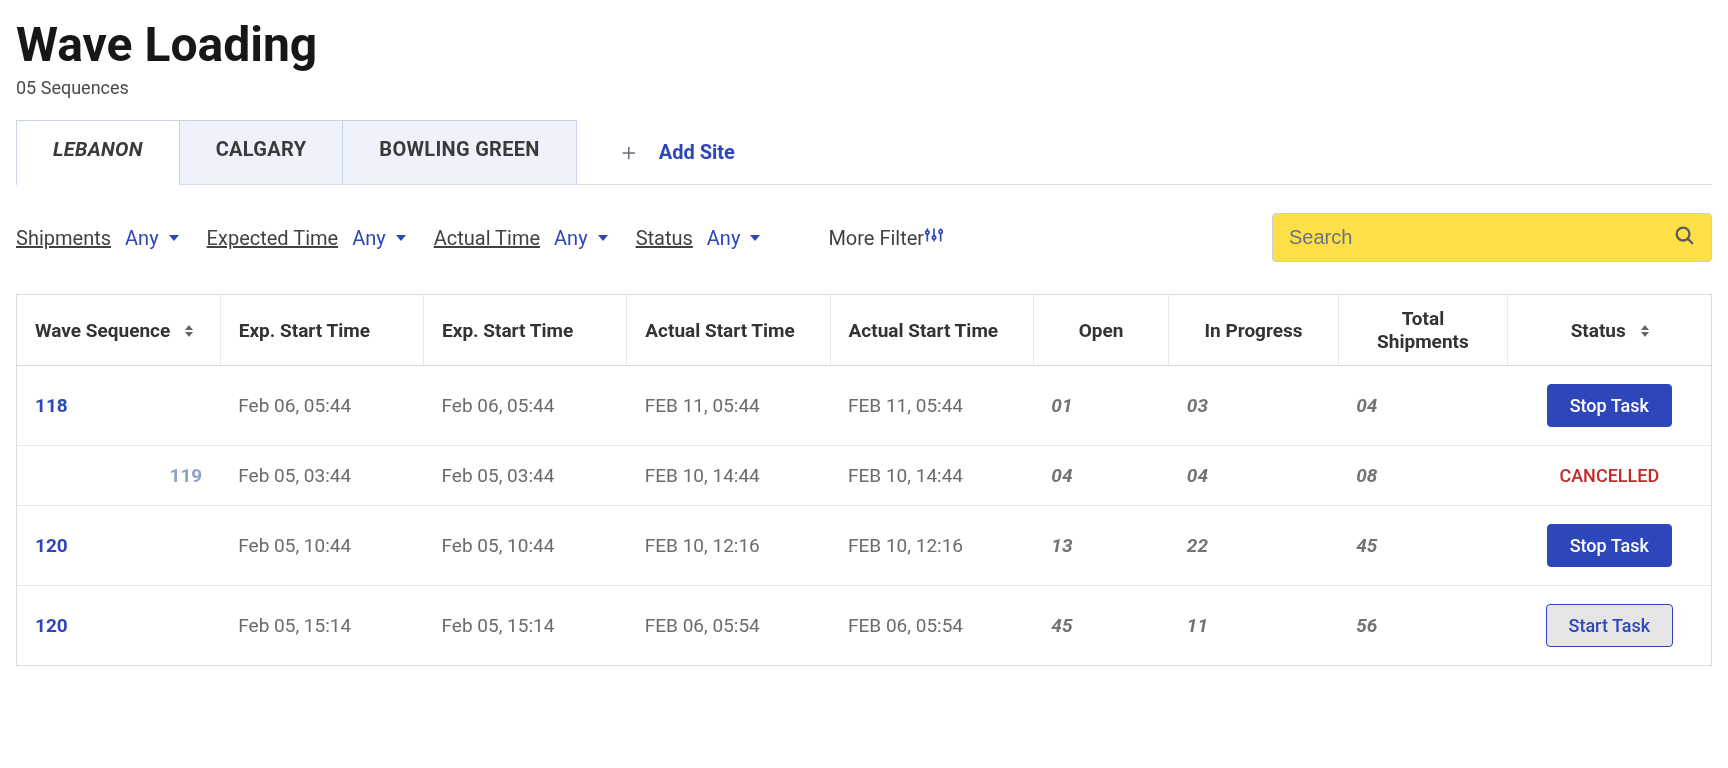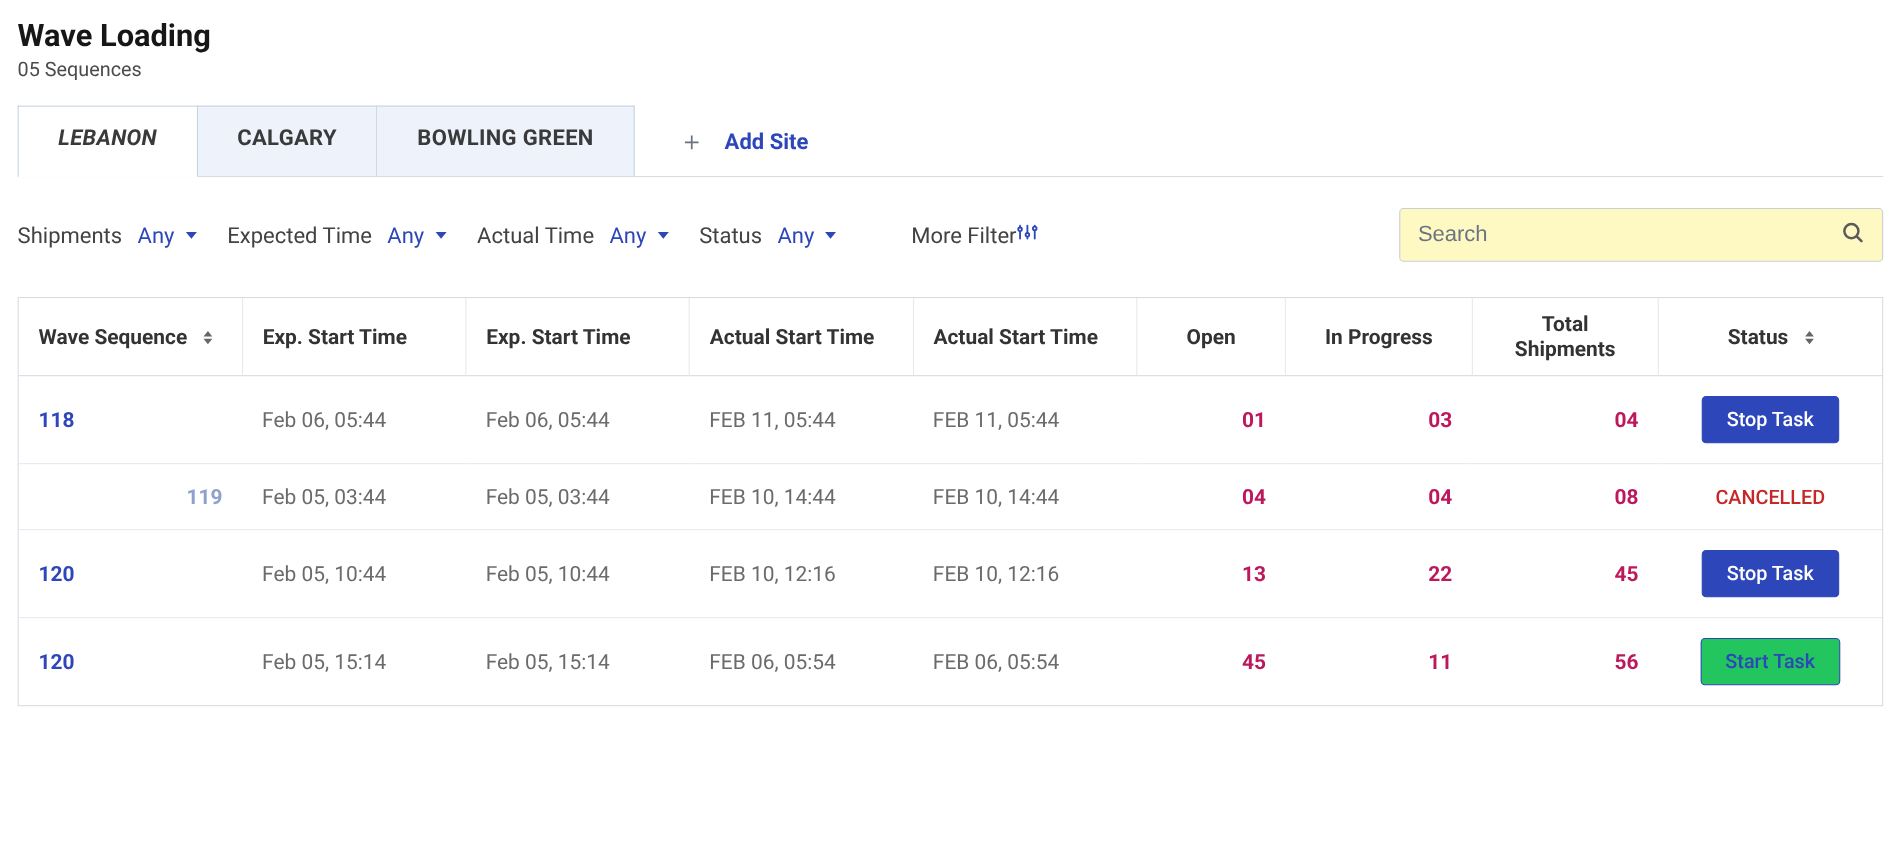--- a/index.html
+++ b/index.html
@@ -4,21 +4,21 @@
 <style>
   * { box-sizing: border-box; margin: 0; padding: 0; }
   body {
     font-family: -apple-system, BlinkMacSystemFont, "Segoe UI", Roboto, "Helvetica Neue", Arial, sans-serif;
     background: #fff;
     color: #1f2937;
     padding: 16px;
     width: 1728px;
   }
   .page-title {
-    font-size: 28px;
+    font-size: 48px;
     font-weight: 700;
     color: #171717;
   }
   .page-subtitle {
     font-size: 18px;
     color: #4b4b4b;
     margin-top: 4px;
   }
   .tabs-row {
     display: flex;
@@ -74,21 +74,21 @@
     gap: 28px;
     margin-top: 28px;
     flex-wrap: nowrap;
   }
   .filter-group {
     display: flex;
     align-items: center;
     gap: 14px;
     font-size: 20px;
   }
-  .filter-label { color: #424242; }
+  .filter-label { color: #424242; text-decoration: underline; }
   .filter-value {
     color: #2d46b9;
     display: flex;
     align-items: center;
     gap: 10px;
     cursor: pointer;
   }
   .caret {
     width: 0; height: 0;
     border-left: 5px solid transparent;
@@ -101,21 +101,21 @@
     font-size: 20px;
     color: #424242;
     cursor: pointer;
     margin-left: 40px;
   }
   .sliders-icon { color: #2d46b9; }
   .search-container {
     margin-left: auto;
     display: flex;
     align-items: center;
-    background: #fef9c3;
+    background: #fde047;
     border: 1px solid #c9cfd8;
     border-radius: 4px;
     padding: 10px 16px;
     width: 440px;
   }
   .search-input {
     flex: 1;
     border: none;
     background: transparent;
     outline: none;
@@ -148,35 +148,35 @@
   thead th + th { border-left: 1px solid #e7e9ee; }
   tbody td {
     padding: 18px 18px;
     font-size: 19px;
     border-bottom: 1px solid #e7e9ee;
     vertical-align: middle;
   }
   tbody tr:last-child td { border-bottom: none; }
   .col-seq { color: #2d46b9; font-weight: 700; cursor: pointer; }
   .muted-seq { color: #8ea0cc; font-weight: 700; cursor: pointer; text-align: right; }
-  .num-col { text-align: right; font-weight: 700; color: #be185d; }
+  .num-col { text-align: left; font-weight: 700; color: #737373; font-style: italic; }
   .date-muted { color: #6b6b6b; }
   .date-upper { color: #6b6b6b; }
   .btn {
     display: inline-block;
     padding: 10px 22px;
     border-radius: 4px;
     font-size: 18px;
     font-weight: 500;
     cursor: pointer;
     text-align: center;
     min-width: 120px;
   }
   .btn-primary { background: #2d46b9; color: #fff; border: 1px solid #2d46b9; }
-  .btn-outline { background: #22c55e; color: #2d46b9; border: 1.5px solid #2d46b9; }
+  .btn-outline { background: #e5e5e5; color: #2d46b9; border: 1.5px solid #2d46b9; }
   .status-text { font-weight: 500; font-size: 18px; }
   .status-cancelled { color: #c62828; }
   .status-completed { color: #1b8a4a; }
   .sort-icon {
     display: inline-flex;
     flex-direction: column;
     margin-left: 10px;
     vertical-align: middle;
   }
   .sort-icon .up, .sort-icon .down {

